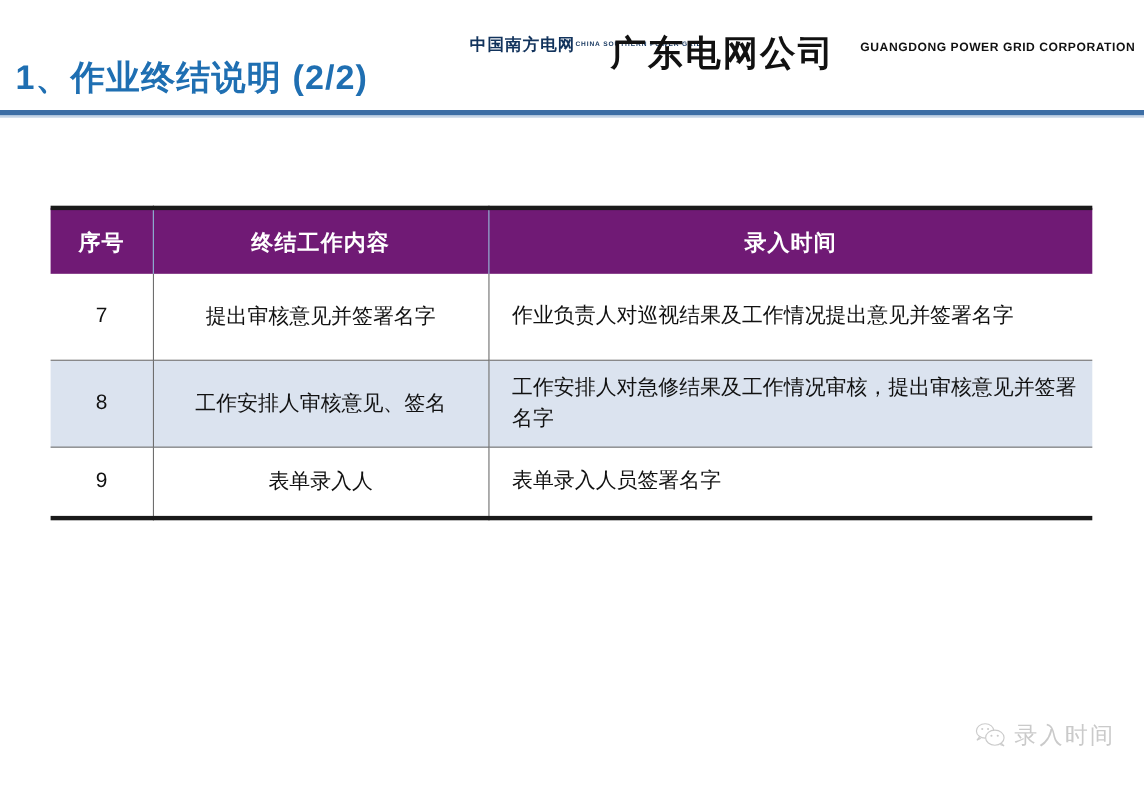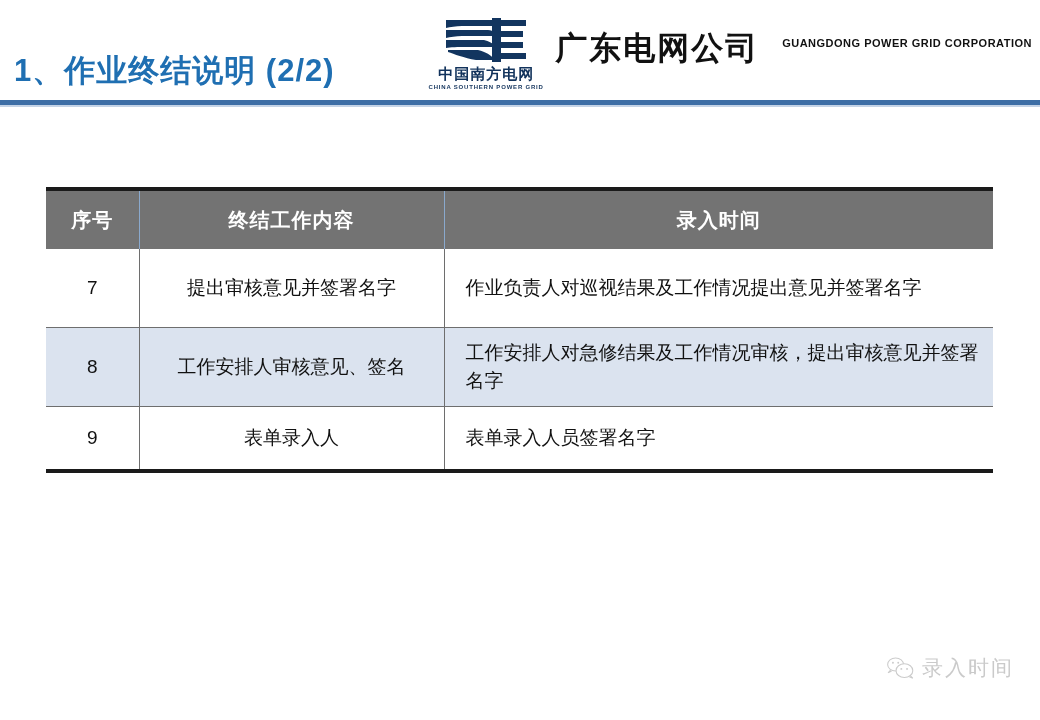--- a/index.html
+++ b/index.html
@@ -57,21 +57,20 @@
   .logo-block {
     position: absolute;
     right: 8px;
     top: 16px;
     display: flex;
     align-items: flex-start;
     gap: 10px;
   }
   .logo-mark-wrap {
     display: flex;
-    flex-direction: column;
     align-items: center;
     width: 118px;
   }
   .logo-mark {
     width: 100px;
     height: 48px;
     display: block;
   }
   .logo-cn {
     font-size: 15px;
@@ -126,21 +125,21 @@
     width: 947px;
     table-layout: fixed;
     border-top: 4px solid #1a1a1a;
     border-bottom: 4px solid #1a1a1a;
   }
   table.info-table col.c-seq   { width: 93px; }
   table.info-table col.c-work  { width: 305px; }
   table.info-table col.c-desc  { width: 549px; }
 
   table.info-table thead th {
-    background: #737373;
+    background: #701a75;
     color: #ffffff;
     font-size: 20px;
     font-weight: bold;
     height: 58px;
     letter-spacing: 1px;
     border-right: 1px solid #8aa9cd;
     text-align: center;
     vertical-align: middle;
     padding: 0;
   }

